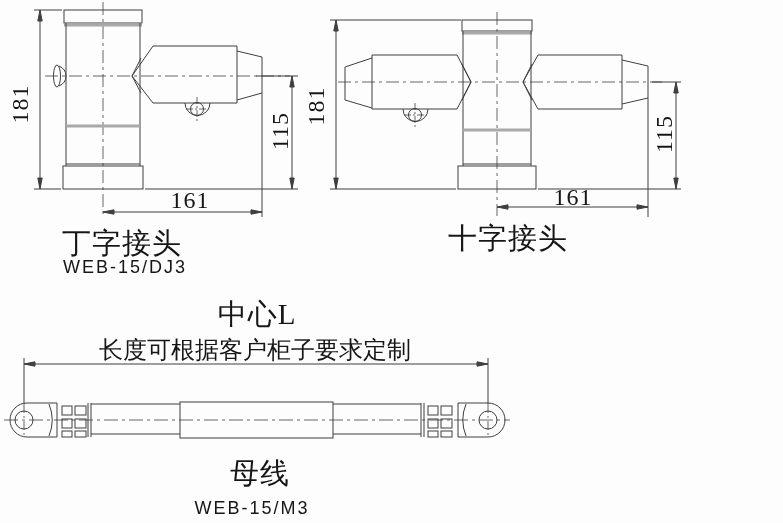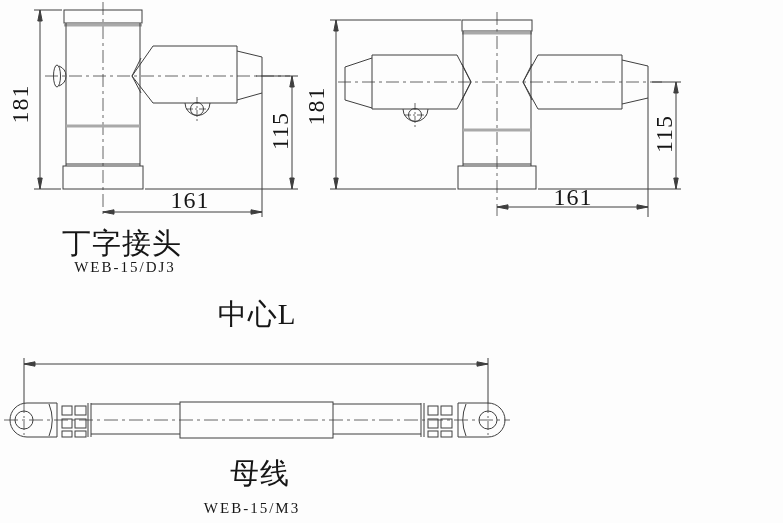--- a/index.html
+++ b/index.html
@@ -24,23 +24,23 @@
     font-size:24px;
     letter-spacing:1px;
     font-family:"Liberation Serif","DejaVu Serif",serif;
   }
   .title-cjk{
     font-size:29px;
     letter-spacing:1px;
     font-family:"Liberation Serif","DejaVu Serif",serif;
   }
   .model{
-    font-size:15px;
+    font-size:18px;
     letter-spacing:2px;
-    font-family:Liberation Serif, serif;
+    font-family:Liberation Sans, sans-serif;
   }
   .note{
     font-size:24px;
     font-family:"Liberation Serif","DejaVu Serif",serif;
   }
 </style>
 </head>
 <body>
 
 <div id="stage">
@@ -204,18 +204,20 @@
 
   <span class="lbl dim vert" style="left:20px;top:104px">181</span>
   <span class="lbl dim vert" style="left:280px;top:131px">115</span>
   <span class="lbl dim" style="left:190px;top:200px">161</span>
   <span class="lbl title-cjk" style="left:122px;top:243px">丁字接头</span>
   <span class="lbl model" style="left:125px;top:267px">WEB-15/DJ3</span>
 
   <span class="lbl dim vert" style="left:316px;top:106px">181</span>
   <span class="lbl dim vert" style="left:664px;top:134px">115</span>
   <span class="lbl dim" style="left:573px;top:197px">161</span>
+  <span class="lbl title-cjk" style="left:508px;top:238px">十字接头</span>
 
   <span class="lbl title-cjk" style="left:257px;top:314px">中心L</span>
+  <span class="lbl note" style="left:255px;top:350px">长度可根据客户柜子要求定制</span>
   <span class="lbl title-cjk" style="left:260px;top:473px">母线</span>
   <span class="lbl model" style="left:252px;top:508px">WEB-15/M3</span>
 
 </div>
 
 </body></html>

